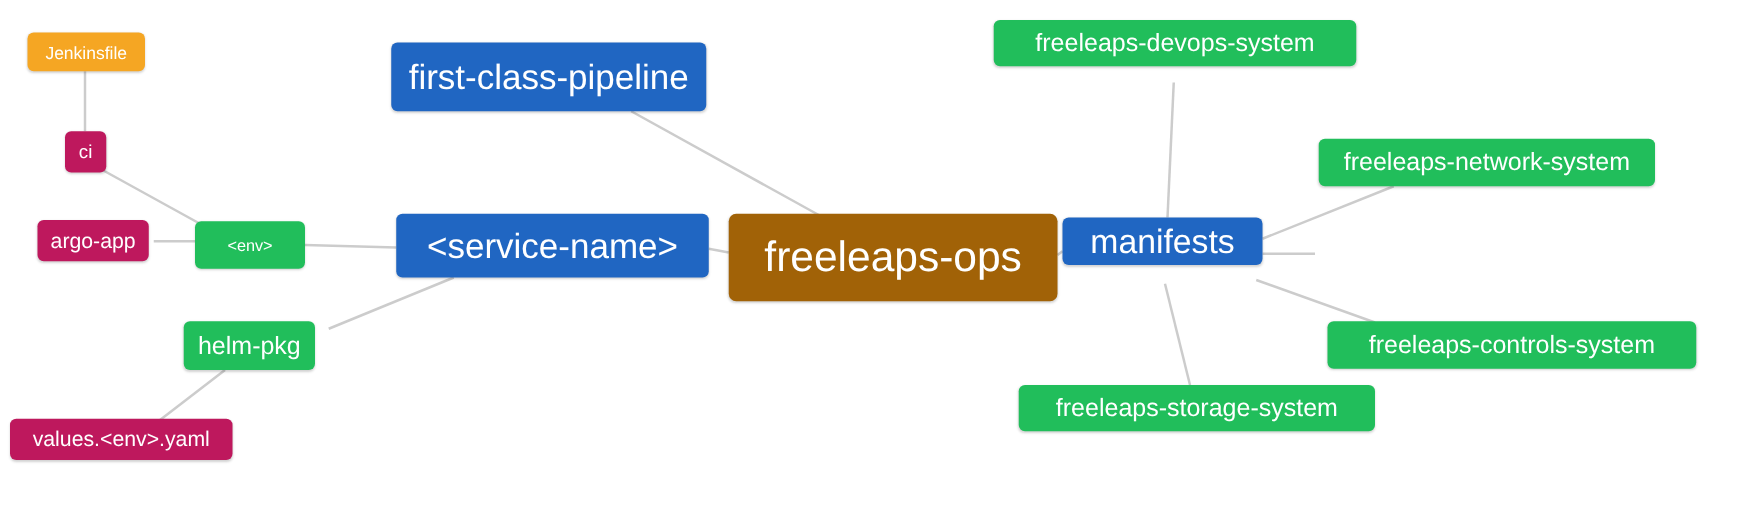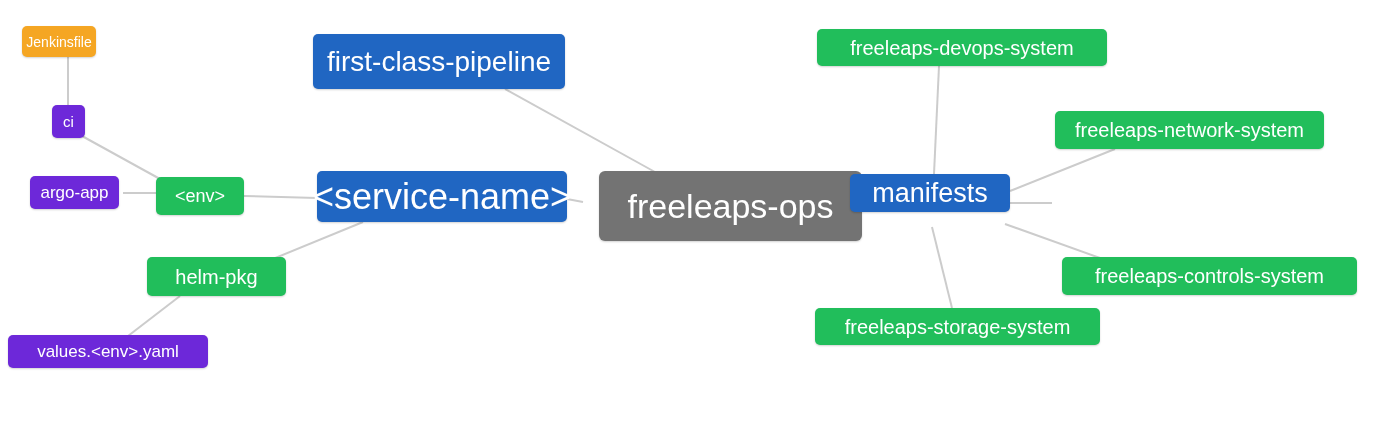--- a/index.html
+++ b/index.html
@@ -22,36 +22,36 @@
     color:#ffffff;
     border-radius:5px;
     box-shadow:0 1px 2px rgba(0,0,0,0.18);
     white-space:nowrap;
     box-sizing:border-box;
     cursor:default;
     line-height:1;
   }
   .c-blue   { background:#2066c2; }
   .c-green  { background:#21be5b; }
-  .c-red    { background:#6d28d9; }
+  .c-red    { background:#be185d; }
   .c-orange { background:#f5a623; }
-  .c-dark   { background:#737373;margin-left:16px; }
+  .c-dark   { background:#a16207; }
 
   
-  .n-jenkinsfile { left:22px;  top:26px;  width:74px;  height:31px; font-size:14px; }
+  .n-jenkinsfile { left:22px;  top:26px;  width:94px;  height:31px; font-size:14px; }
   .n-ci          { left:52px;  top:105px; width:33px;  height:33px; font-size:15px; }
   .n-argo        { left:30px;  top:176px; width:89px;  height:33px; font-size:17px; }
-  .n-env         { left:156px; top:177px; width:88px;  height:38px; font-size:18px; }
+  .n-env         { left:156px; top:177px; width:88px;  height:38px; font-size:13px; }
   .n-fcp         { left:313px; top:34px;  width:252px; height:55px; font-size:28px; }
-  .n-svc         { left:317px; top:171px; width:250px; height:51px; font-size:36px; }
-  .n-helm        { left:147px; top:257px; width:139px; height:39px; font-size:20px; }
-  .n-values      { left:8px;   top:335px; width:200px; height:33px; font-size:17px; }
+  .n-svc         { left:317px; top:171px; width:250px; height:51px; font-size:28px; }
+  .n-helm        { left:147px; top:257px; width:105px; height:39px; font-size:20px; }
+  .n-values      { left:8px;   top:335px; width:178px; height:33px; font-size:17px; }
   .n-ops         { left:583px; top:171px; width:263px; height:70px; font-size:34px; border-radius:6px; }
   .n-manifests   { left:850px; top:174px; width:160px; height:38px; font-size:27px; }
-  .n-devops      { left:795px; top:29px;  width:290px; height:37px; font-size:20px;margin-left:22px; }
+  .n-devops      { left:795px; top:16px;  width:290px; height:37px; font-size:20px; }
   .n-network     { left:1055px;top:111px; width:269px; height:38px; font-size:20px; }
   .n-monitoring  { left:1052px;top:183px; width:323px; height:39px; font-size:20px; }
   .n-controls    { left:1062px;top:257px; width:295px; height:38px; font-size:20px; }
   .n-storage     { left:815px; top:308px; width:285px; height:37px; font-size:20px; }
 </style>
 </head>
 <body>
 
 <div class="canvas">
 

